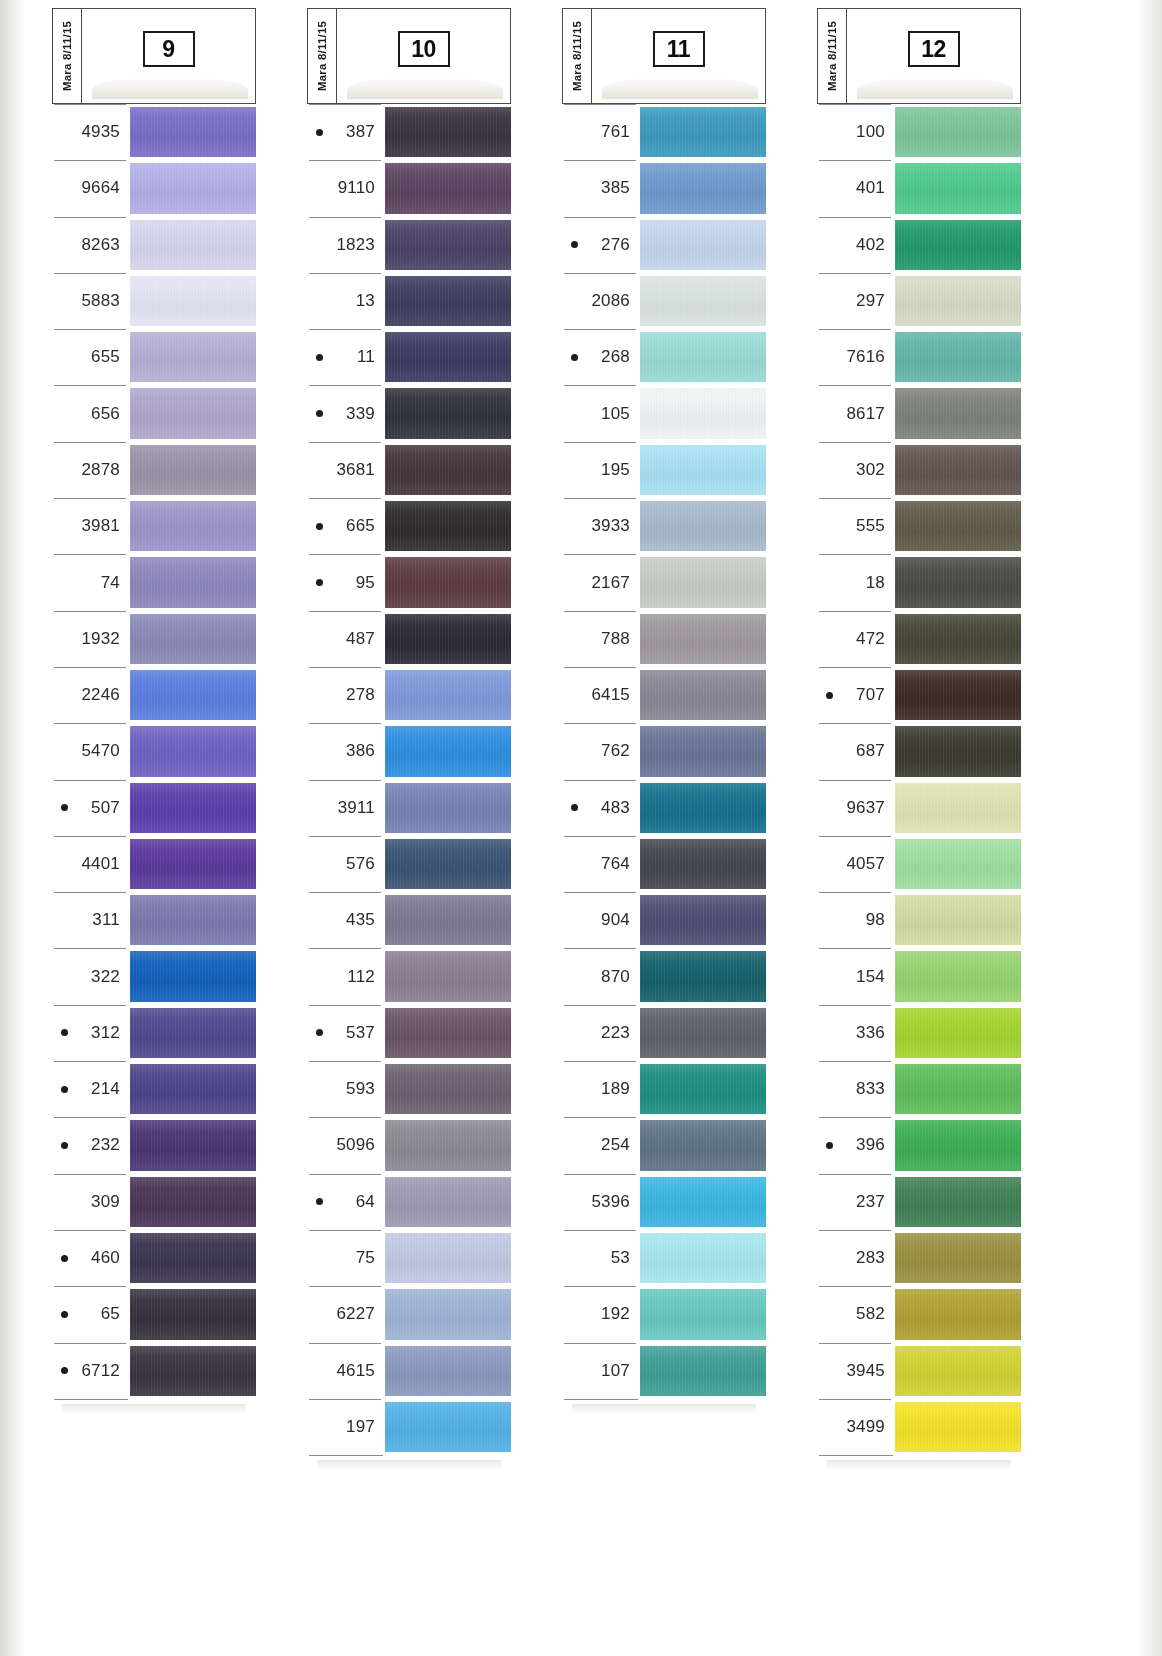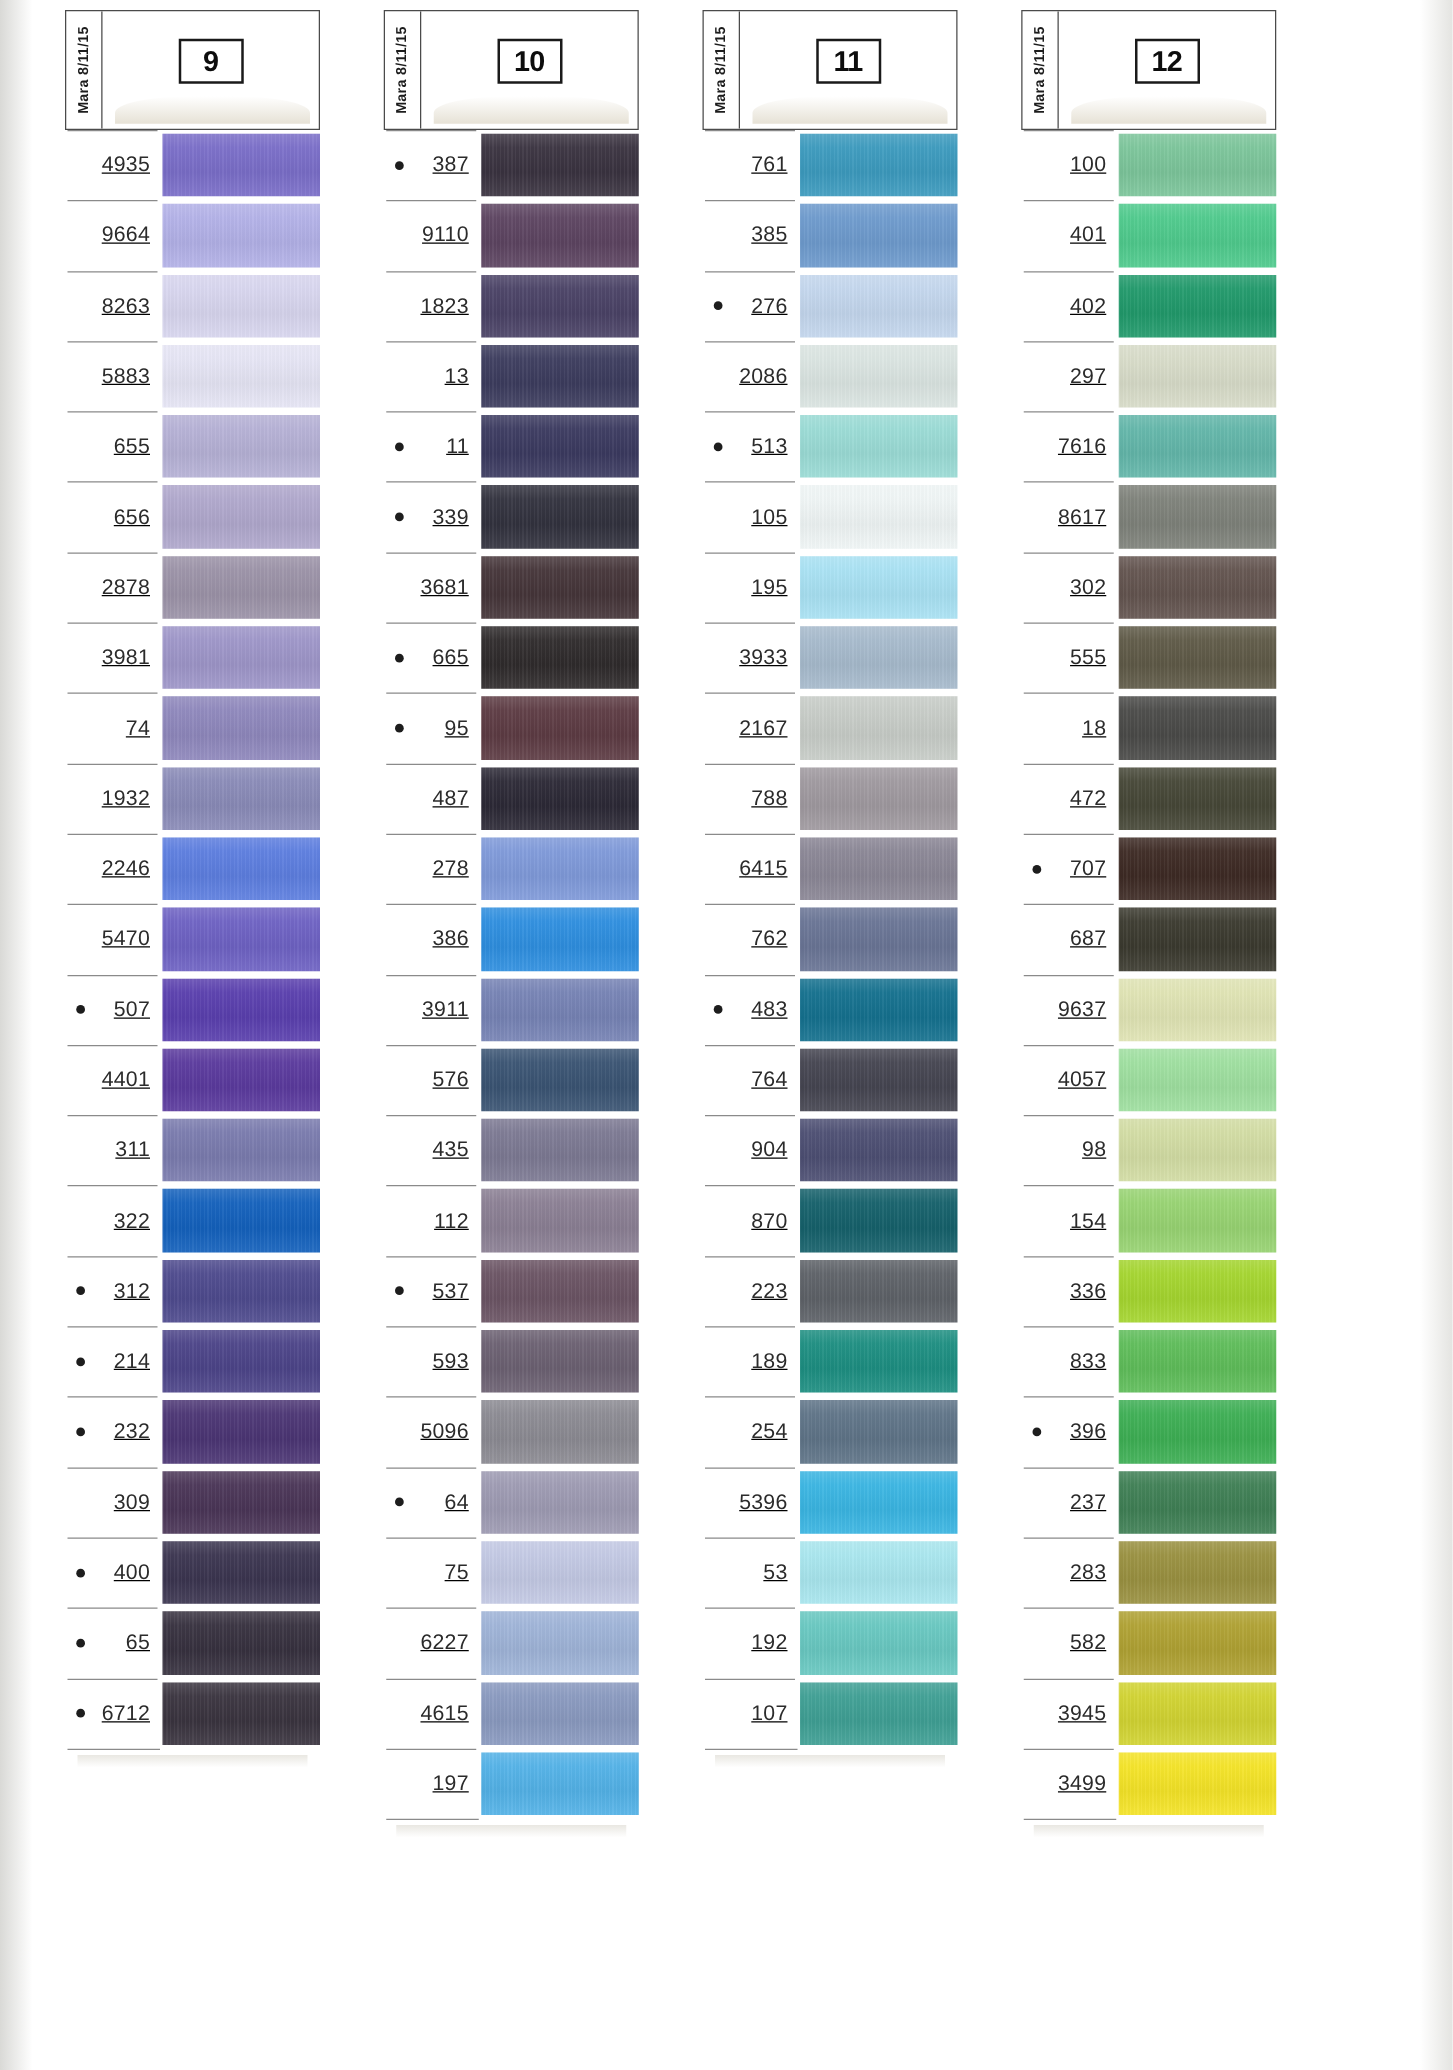--- a/index.html
+++ b/index.html
@@ -112,21 +112,21 @@
     left: 6%;
     right: 4%;
     bottom: 4px;
     height: 22px;
     background: linear-gradient(to bottom, rgba(226,222,210,0), rgba(222,216,200,0.75));
     border-radius: 40% 40% 0 0 / 60% 60% 0 0;
     pointer-events: none;
   }
 
   
-  .rows { position: relative; margin-top: 0; text-decoration: underline; }
+  .rows { position: relative; margin-top: 0; }
   .row {
     position: relative;
     height: 56.3px;
     display: flex;
     align-items: stretch;
   }
   .label-cell {
     width: 78px;
     flex: 0 0 78px;
     position: relative;
@@ -416,21 +416,21 @@
               <span class="code">309</span>
             </div>
             <div class="swatch-cell">
               <div class="swatch" style="background: rgb(74, 53, 87);"></div>
             </div>
           </div>
           <div class="row">
             <div class="label-cell">
               <span class="rule"></span>
               <span class="dot"></span>
-              <span class="code">400</span>
+              <span class="code">460</span>
             </div>
             <div class="swatch-cell">
               <div class="swatch" style="background: rgb(59, 53, 80);"></div>
             </div>
           </div>
           <div class="row">
             <div class="label-cell">
               <span class="rule"></span>
               <span class="dot"></span>
               <span class="code">65</span>
@@ -738,21 +738,21 @@
               <span class="code">2086</span>
             </div>
             <div class="swatch-cell">
               <div class="swatch" style="background: rgb(219, 229, 226);"></div>
             </div>
           </div>
           <div class="row">
             <div class="label-cell">
               <span class="rule"></span>
               <span class="dot"></span>
-              <span class="code">513</span>
+              <span class="code">268</span>
             </div>
             <div class="swatch-cell">
               <div class="swatch" style="background: rgb(155, 220, 214);"></div>
             </div>
           </div>
           <div class="row">
             <div class="label-cell">
               <span class="rule"></span>
               <span class="code">105</span>
             </div>

